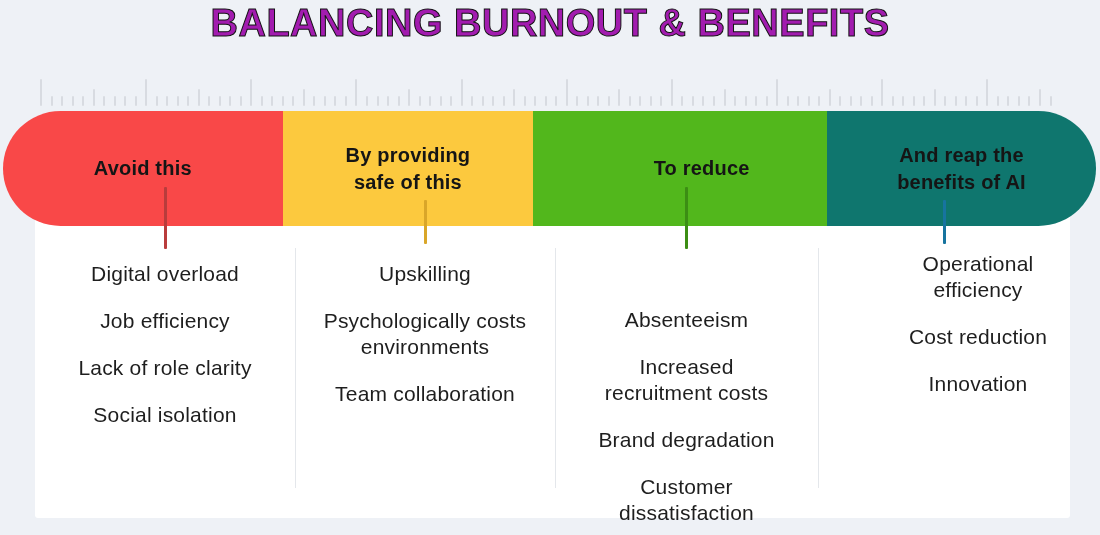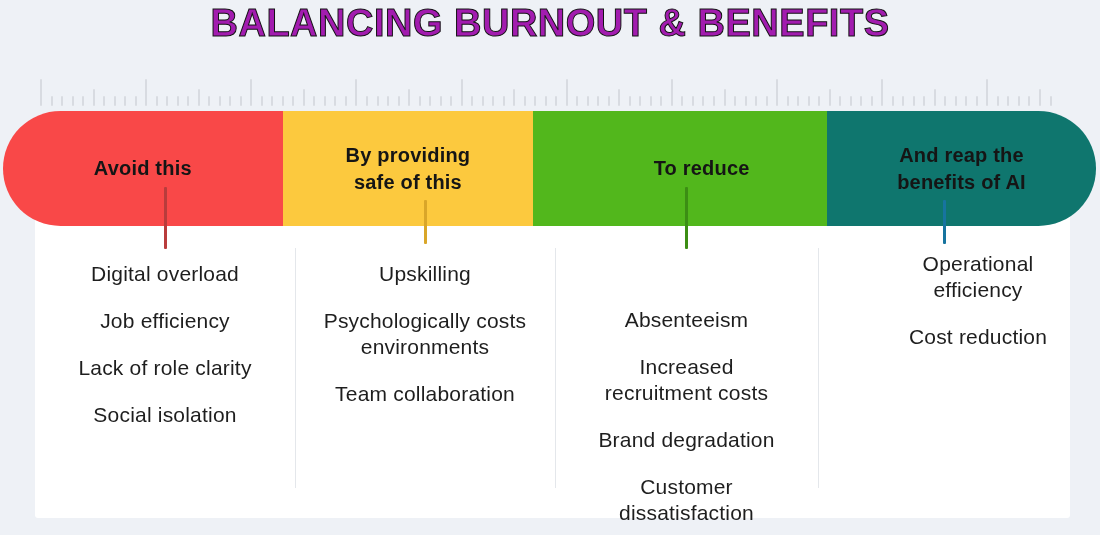--- a/index.html
+++ b/index.html
@@ -187,15 +187,16 @@
         <div class="item">Brand degradation</div>
         <div class="item">Customer
 dissatisfaction</div>
       </div>
       <div class="connector" style="left: 942.5px; top: 200px; height: 44px; background: rgb(23, 116, 159);"></div>
       <div class="divider" style="left: 818px;"></div>
       <div class="col" style="left: 818px; width: 252px; top: 251px; padding-left: 34px;">
         <div class="item">Operational
 efficiency</div>
         <div class="item">Cost reduction</div>
+        <div class="item">Innovation</div>
       </div>
     </div>
 </div>
 
 </body></html>

